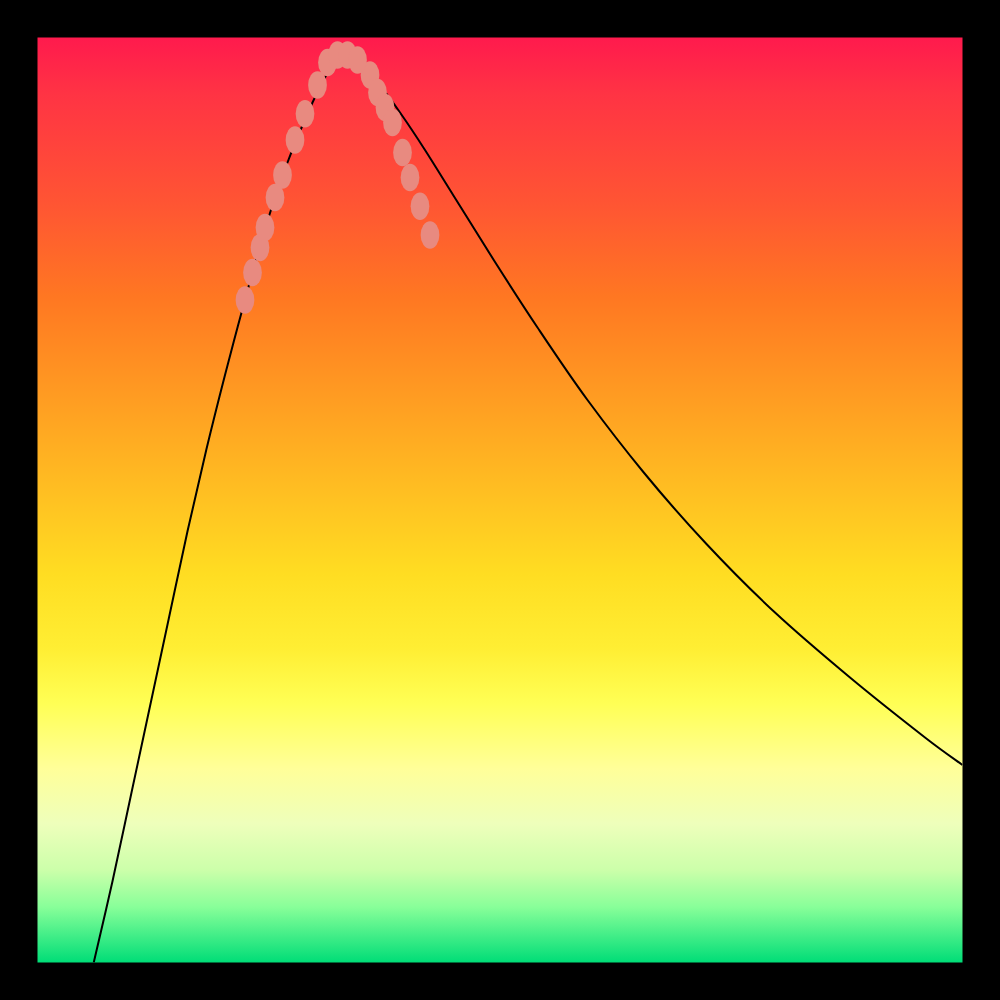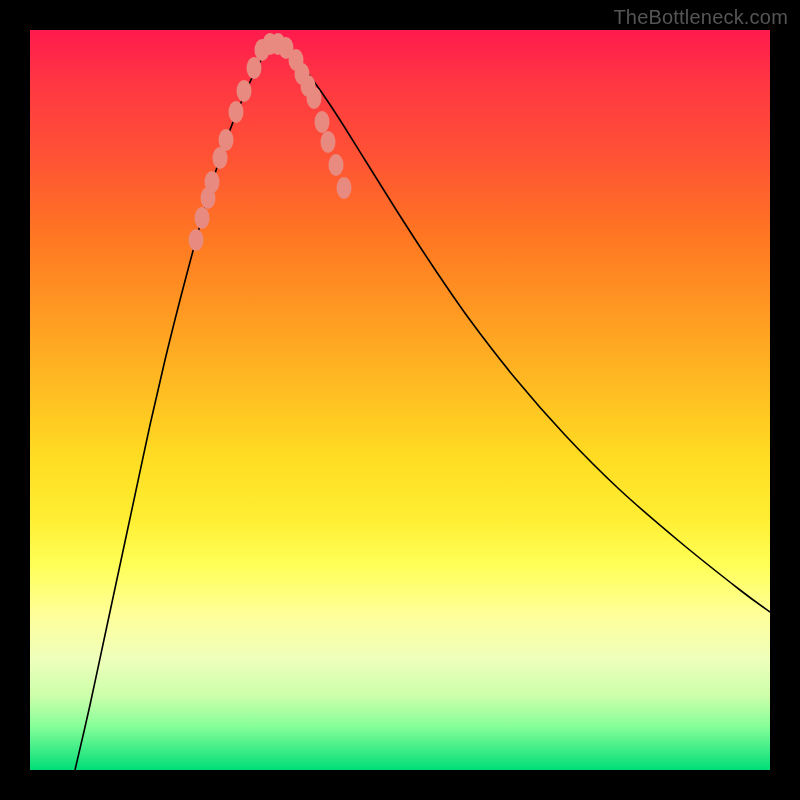--- a/index.html
+++ b/index.html
@@ -39,21 +39,20 @@
     letter-spacing: 0.2px;
   }
   svg.curves { position: absolute; left: 0; top: 0; width: 740px; height: 740px; }
   .curve { fill: none; stroke: #000; stroke-width: 1.6; }
   .marker { fill: #e88a80; stroke: none; }
 </style>
 </head>
 <body>
 
 <div class="container">
-  <div class="watermark">TheBottleneck.com</div>
   <div class="plot-area">
     <svg class="curves" viewBox="0 0 740 740">
       <g id="curve-group">
           <path d="M 45 740 C 47.5 729.2, 55.0 697.5, 60 675 C 65.0 652.5, 70.0 628.3, 75 605 C 80.0 581.7, 85.0 558.3, 90 535 C 95.0 511.7, 100.0 488.3, 105 465 C 110.0 441.7, 115.0 417.5, 120 395 C 125.0 372.5, 130.0 350.8, 135 330 C 140.0 309.2, 145.8 286.3, 150 270 C 154.2 253.7, 156.7 244.5, 160 232 C 163.3 219.5, 166.7 207.0, 170 195 C 173.3 183.0, 176.7 171.2, 180 160 C 183.3 148.8, 186.7 138.0, 190 128 C 193.3 118.0, 196.7 108.8, 200 100 C 203.3 91.2, 206.7 83.0, 210 75 C 213.3 67.0, 216.7 59.2, 220 52 C 223.3 44.8, 226.7 38.3, 230 32 C 233.3 25.7, 238.3 17.0, 240 14" class="curve"></path>
           <path d="M 245 14 C 247.5 15.8, 255.0 20.7, 260 25 C 265.0 29.3, 270.0 34.2, 275 40 C 280.0 45.8, 284.2 51.7, 290 60 C 295.8 68.3, 302.5 78.3, 310 90 C 317.5 101.7, 325.8 115.3, 335 130 C 344.2 144.7, 354.2 161.0, 365 178 C 375.8 195.0, 387.5 213.3, 400 232 C 412.5 250.7, 425.8 270.7, 440 290 C 454.2 309.3, 469.2 328.8, 485 348 C 500.8 367.2, 517.5 386.3, 535 405 C 552.5 423.7, 570.8 442.2, 590 460 C 609.2 477.8, 630.0 495.3, 650 512 C 670.0 528.7, 695.0 548.3, 710 560 C 725.0 571.7, 735.0 578.3, 740 582" class="curve"></path>
         </g>
       <g id="marker-group">
           <ellipse cx="166" cy="210" rx="7.5" ry="11" class="marker"></ellipse>
           <ellipse cx="172" cy="188" rx="7.5" ry="11" class="marker"></ellipse>
           <ellipse cx="178" cy="168" rx="7.5" ry="11" class="marker"></ellipse>

